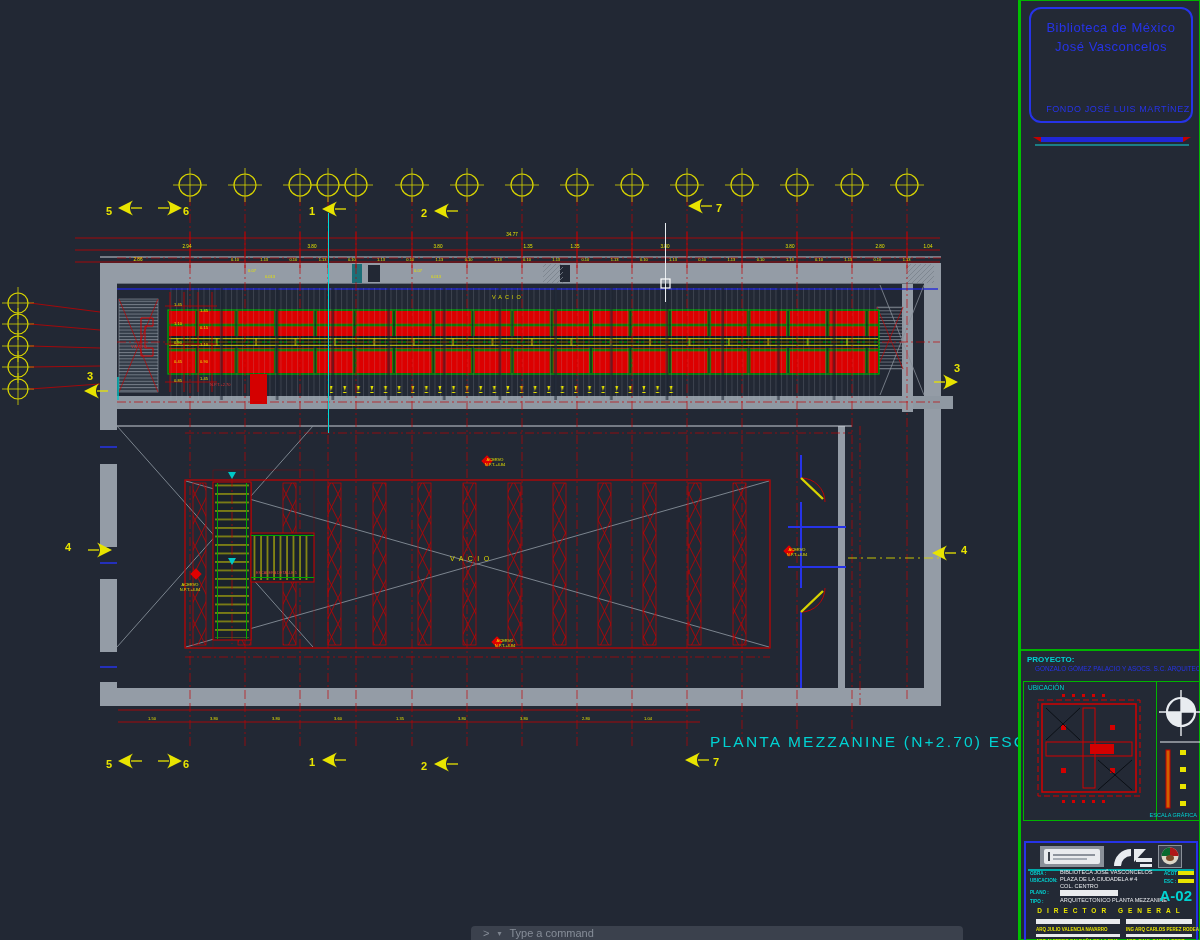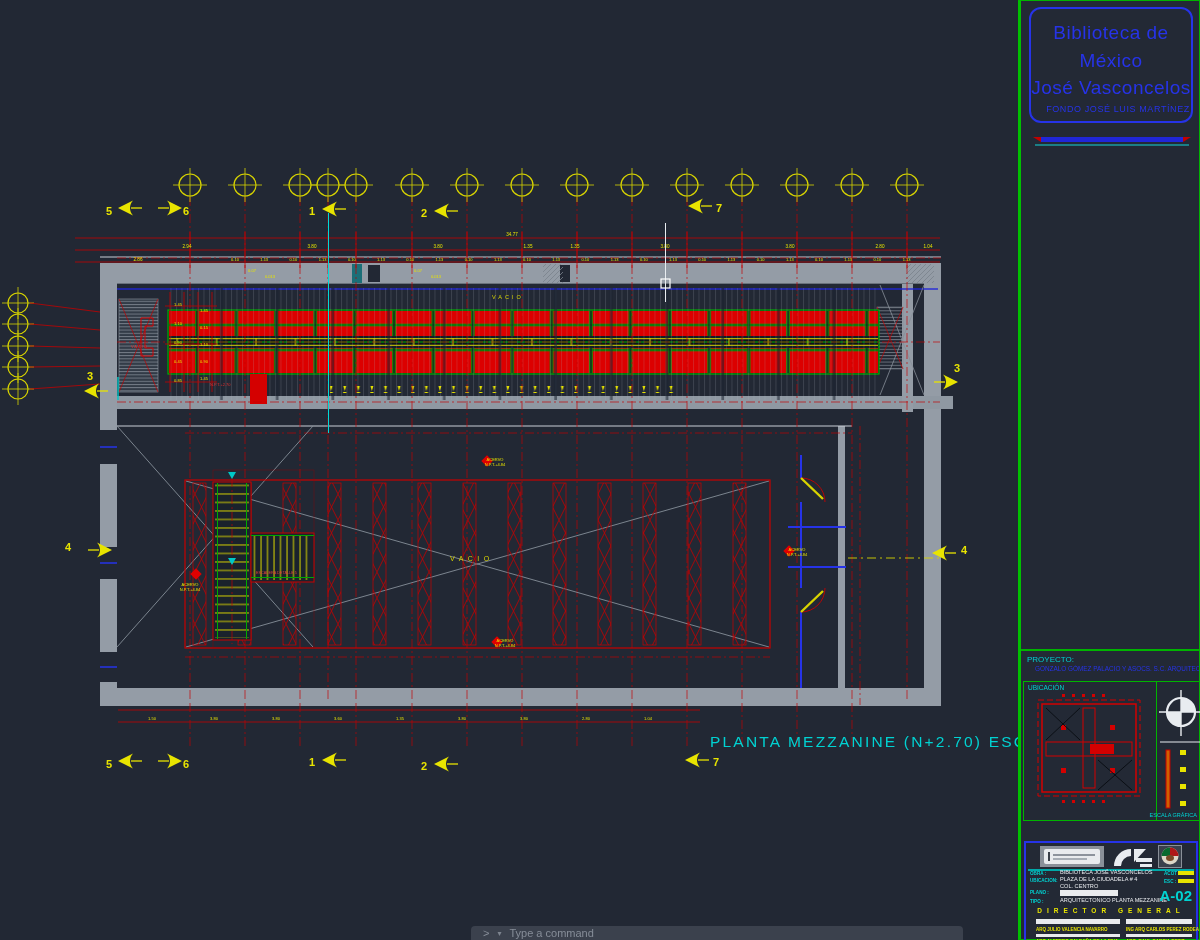--- a/index.html
+++ b/index.html
@@ -10,30 +10,30 @@
   .dimsm{fill:#e8e400;font-size:4px;text-anchor:middle;}
   .mark{fill:#e8e400;font-size:11px;font-weight:bold;text-anchor:middle;}
   .redtx{fill:#e04040;}
   .rdash{stroke:#c40000;stroke-width:0.8;stroke-dasharray:9 3 2 3;opacity:.85;fill:none;}
   .rsolid{stroke:#c40000;stroke-width:0.8;fill:none;}
   
   #panel{position:absolute;left:1018px;top:0;width:182px;height:940px;box-sizing:border-box;
          background:#232935;border:1px solid #00b400;border-left:3px solid #00c000;}
   #title-box{position:absolute;left:8px;top:6px;width:160px;height:112px;border:2px solid #2633e8;
              border-radius:12px;text-align:center;color:#2633e8;}
-  .tb-line{font-size:19px;letter-spacing:.5px;line-height:1.45;}
+  .tb-line{font-size:13px;letter-spacing:.5px;line-height:1.45;}
   .tb-sub{position:absolute;left:14px;right:0;bottom:7px;font-size:9px;letter-spacing:.6px;color:#2633e8;white-space:nowrap;}
   #bar-blue{position:absolute;left:20px;top:136px;width:142px;height:5px;background:#2026d8;}
   #bar-blue:before,#bar-blue:after{content:"";position:absolute;top:0;border-top:5px solid #c40000;}
   #bar-blue:before{left:-8px;border-left:8px solid transparent;}
   #bar-blue:after{right:-8px;border-right:8px solid transparent;}
   #bar-teal{position:absolute;left:14px;top:143px;width:154px;height:2px;background:#1b7f86;}
   .green-hr{position:absolute;left:0;width:100%;height:2px;background:#00b400;}
   #proyecto{position:absolute;left:0;top:650px;width:100%;}
-  #proyecto .lab{position:absolute;left:6px;top:4px;color:#00d2d2;font-size:8px;font-weight:normal;}
+  #proyecto .lab{position:absolute;left:6px;top:4px;color:#00d2d2;font-size:8px;font-weight:bold;}
   #proyecto .val{position:absolute;left:14px;top:14px;width:164px;color:#2633e8;font-size:6.4px;
                  white-space:nowrap;overflow:hidden;}
   #ubicacion{position:absolute;left:2px;top:680px;width:176px;height:138px;border:1px solid #00b400;}
   #ubicacion .lab{position:absolute;left:4px;top:2px;color:#00d2d2;font-size:6.5px;}
   #ubic-divider{position:absolute;left:132px;top:0;width:1px;height:100%;background:#00b400;}
   #escala{position:absolute;right:3px;bottom:2px;color:#00d2d2;font-size:5.5px;}
   
   #tblock{position:absolute;left:3px;top:840px;width:174px;height:114px;border:2px solid #2633e8;box-sizing:border-box;}
   #logo-gray{position:absolute;left:14px;top:3px;width:64px;height:21px;background:#8a9099;}
   #logo-white{position:absolute;left:4px;top:3px;width:56px;height:15px;background:#e9ebee;border-radius:2px;}

